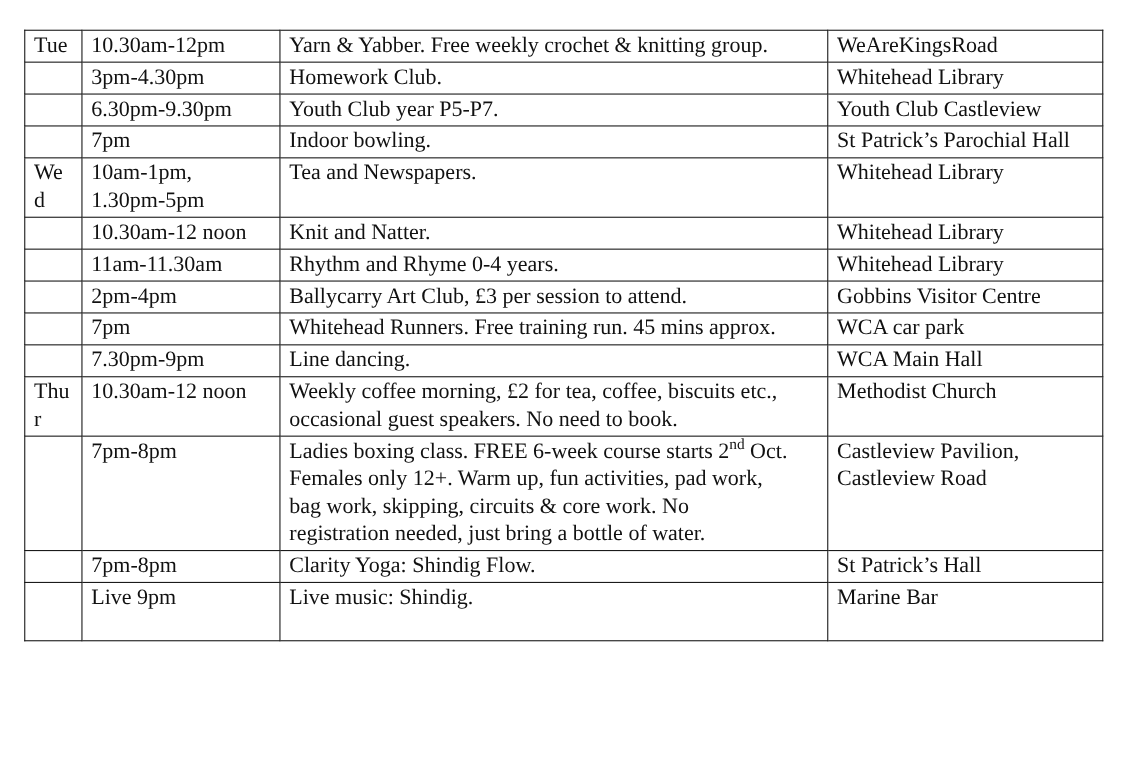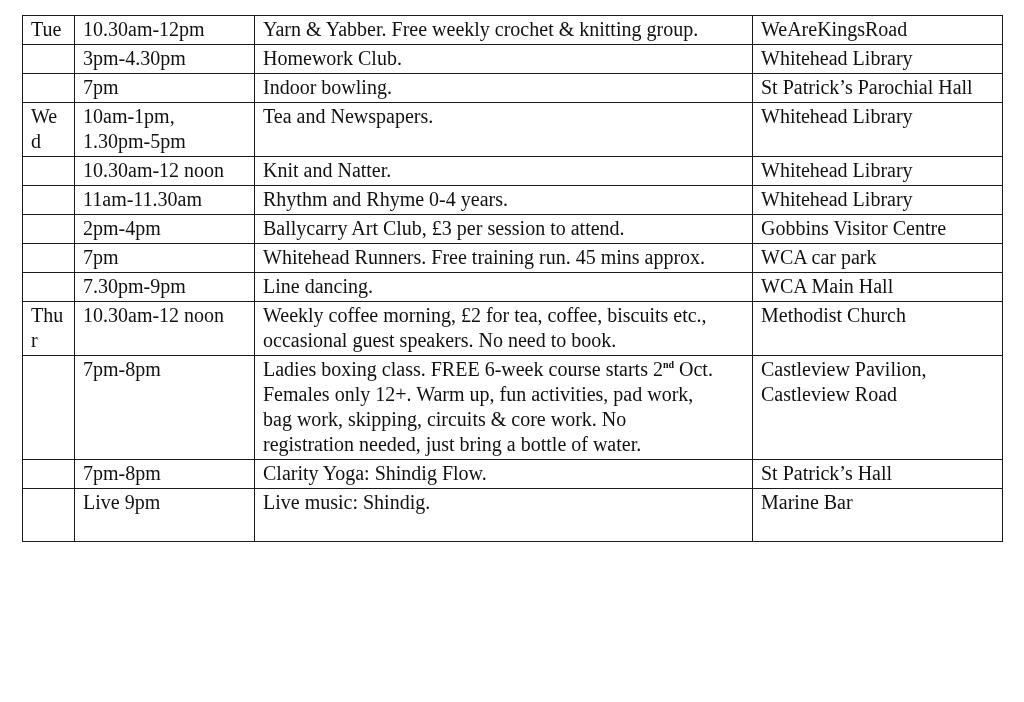--- a/index.html
+++ b/index.html
@@ -6,44 +6,43 @@
     margin: 0;
     padding: 0;
     background: #ffffff;
     width: 1024px;
     height: 702px;
     overflow: hidden;
   }
   table.events {
     border-collapse: collapse;
     table-layout: fixed;
-    margin: 15px 0 0 22px;
+    margin: 27px 0 0 22px;
     width: 980px;
     font-family: "Liberation Serif", "DejaVu Serif", serif;
     font-size: 20px;
     line-height: 25px;
     color: #111111;
   }
   table.events td {
     border: 1px solid #1b1b1b;
     vertical-align: top;
     padding: 1px 8px 2px 8px;
     overflow: hidden;
     word-wrap: break-word;
   }
   col.c-day  { width: 52px; }
   col.c-time { width: 180px; }
   col.c-desc { width: 498px; }
   col.c-loc  { width: 250px; }
   table.events tr:last-child td { height: 49px; }
   table.events sup {
-    font-size: 10px;
+    font-size: 14px;
     line-height: 0;
     vertical-align: super;
-    font-weight: bold;
   }
 </style>
 </head>
 <body>
 
 <table class="events">
   <colgroup>
     <col class="c-day">
     <col class="c-time">
     <col class="c-desc">
@@ -54,20 +53,26 @@
         <td>Tue</td>
         <td>10.30am-12pm</td>
         <td>Yarn &amp; Yabber. Free weekly crochet &amp; knitting group.</td>
         <td>WeAreKingsRoad</td>
       </tr>
       <tr>
         <td></td>
         <td>3pm-4.30pm</td>
         <td>Homework Club.</td>
         <td>Whitehead Library</td>
+      </tr>
+      <tr>
+        <td></td>
+        <td>6.30pm-9.30pm</td>
+        <td>Youth Club year P5-P7.</td>
+        <td>Youth Club Castleview</td>
       </tr>
       <tr>
         <td></td>
         <td>7pm</td>
         <td>Indoor bowling.</td>
         <td>St Patrick’s Parochial Hall</td>
       </tr>
       <tr>
         <td>Wed</td>
         <td>10am-1pm,<br>1.30pm-5pm</td>

